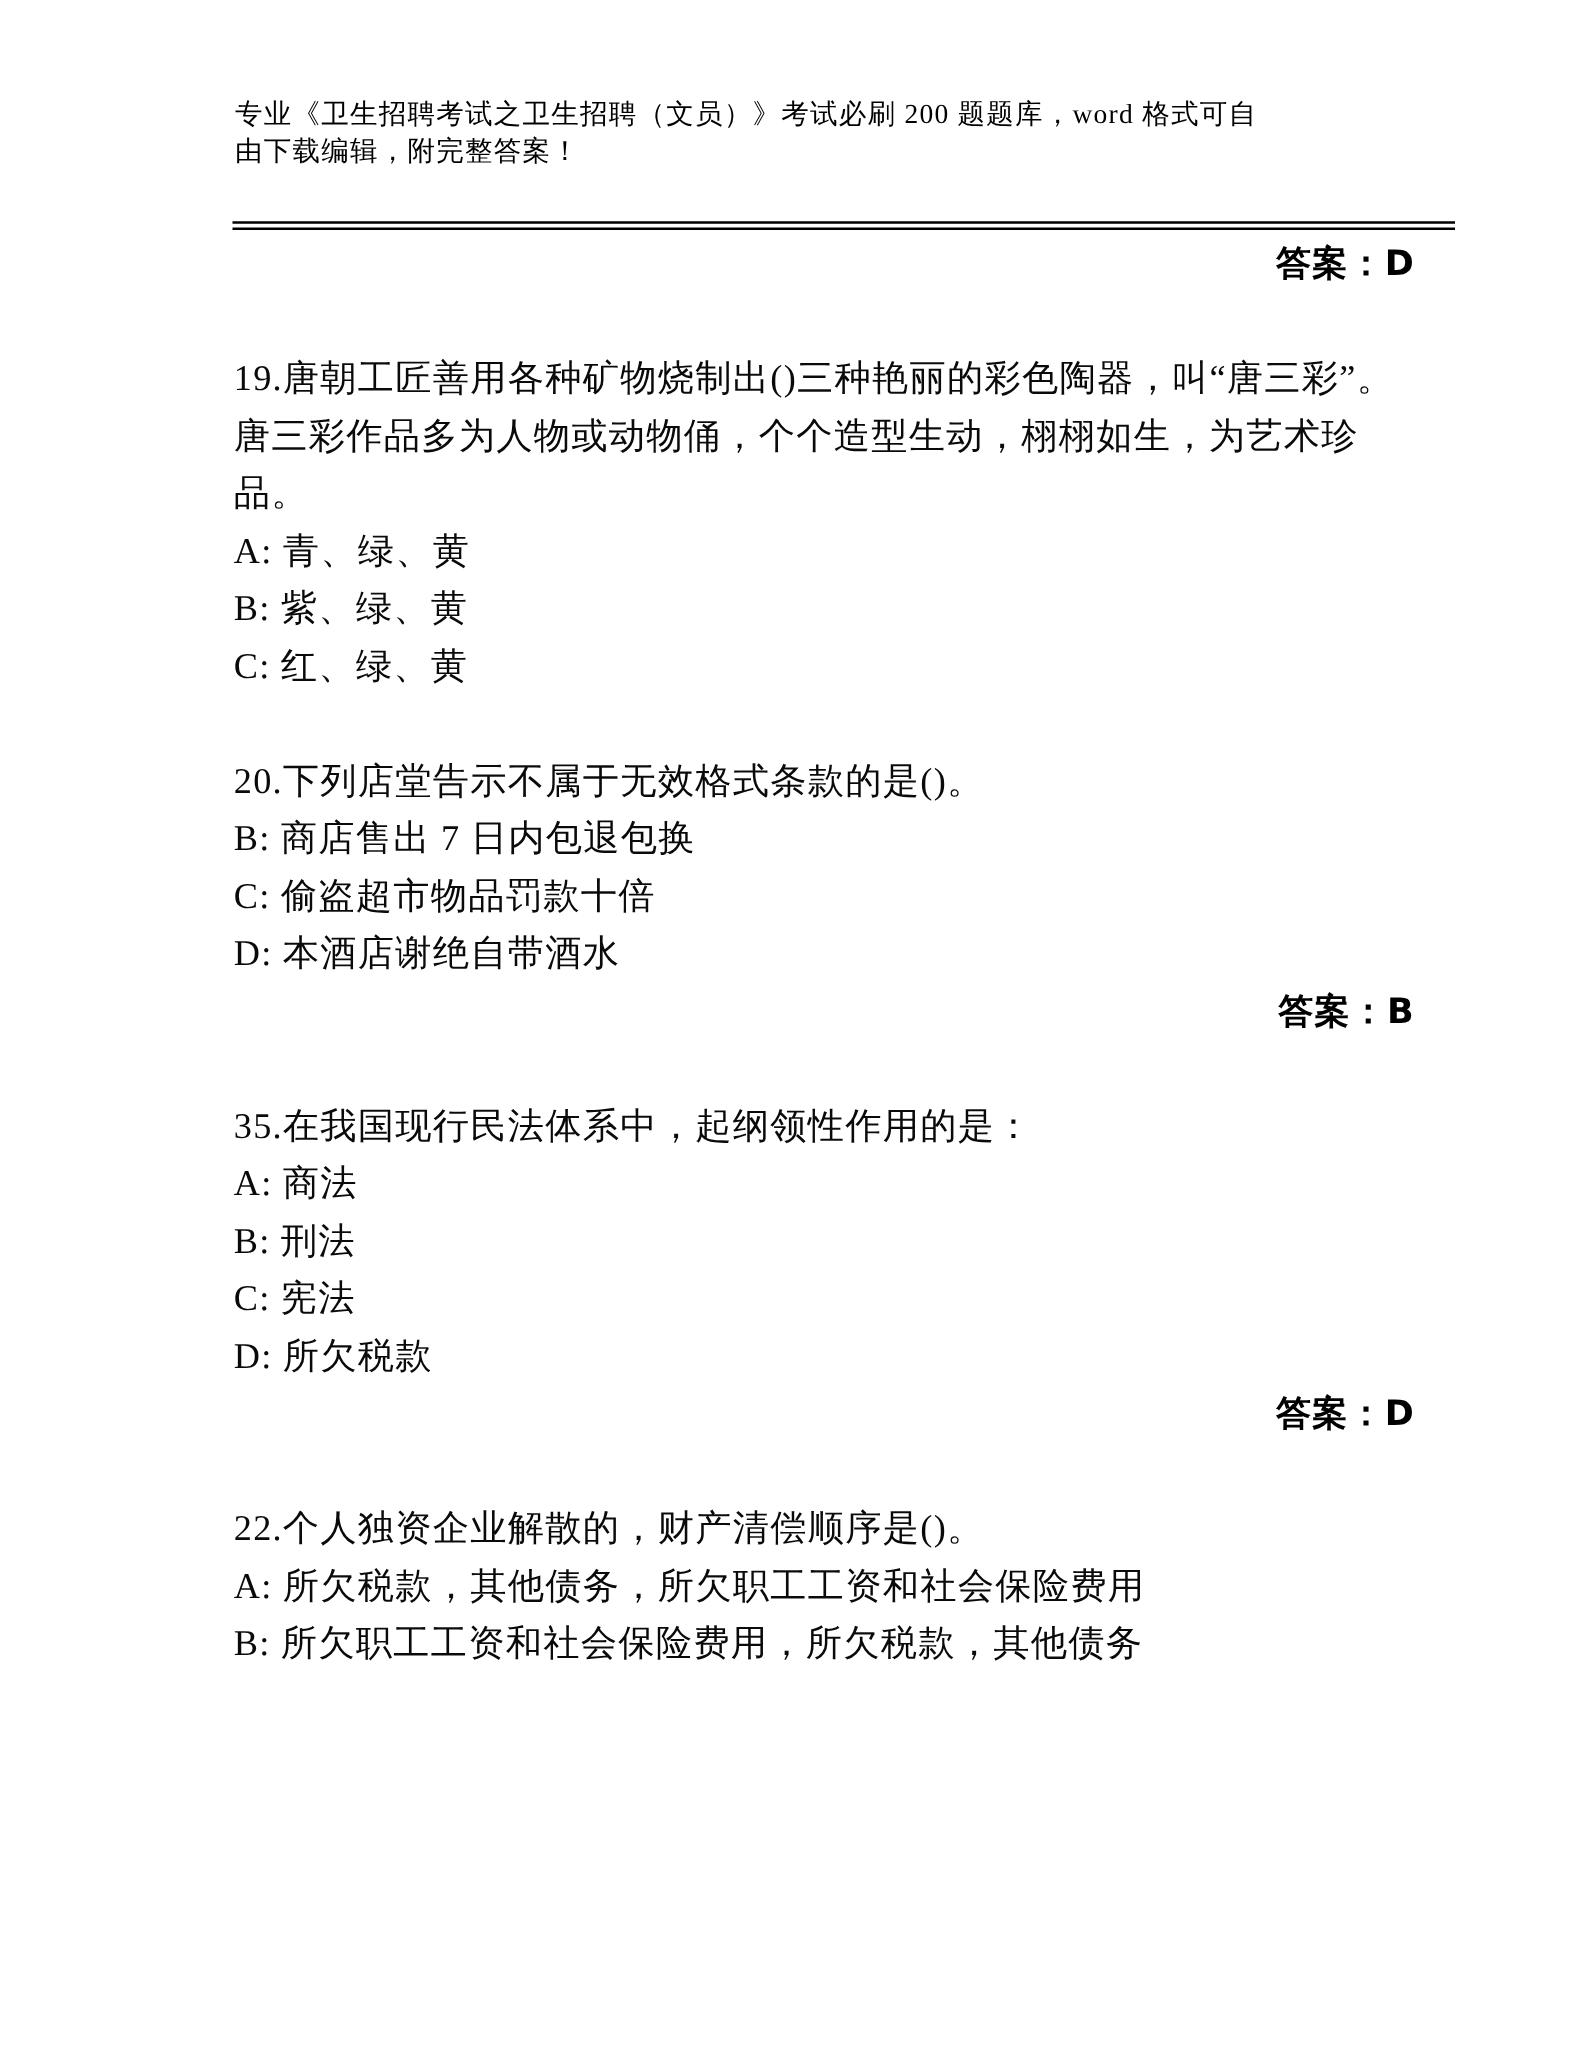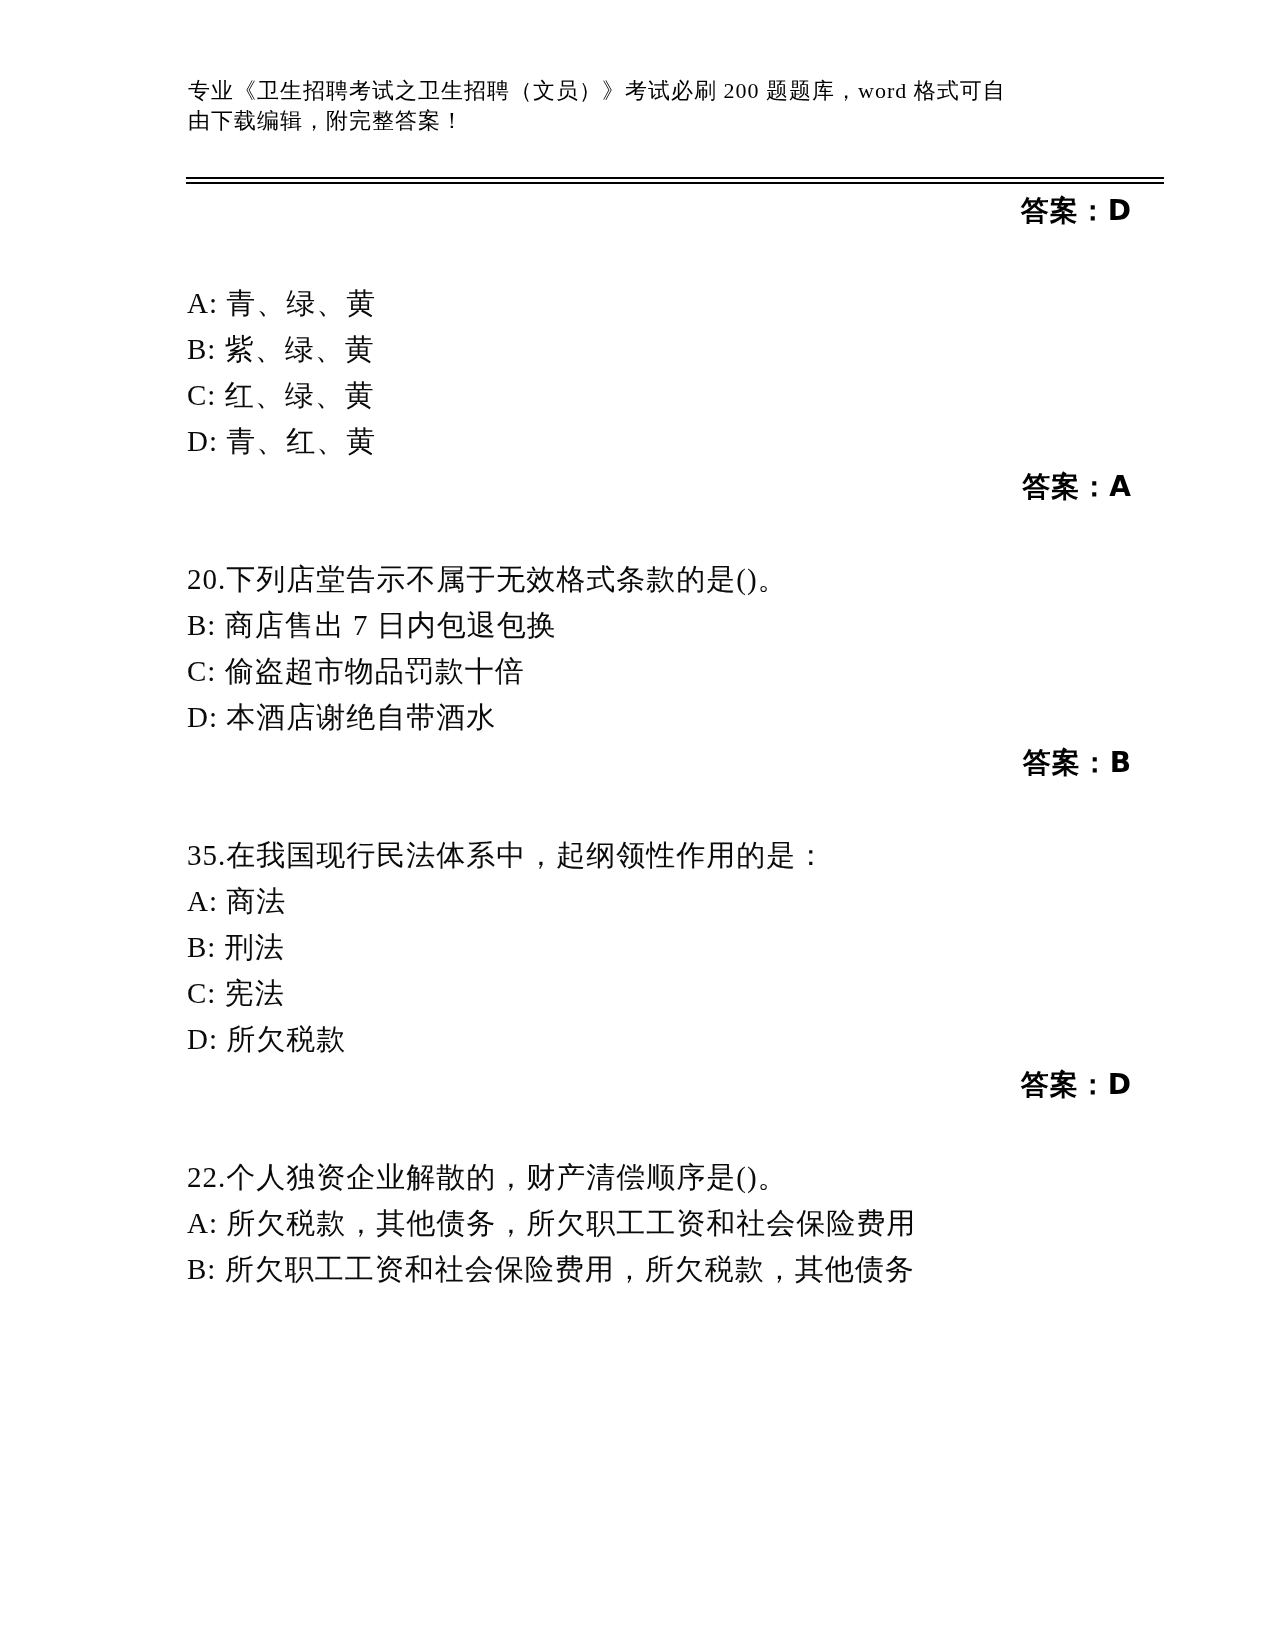--- a/index.html
+++ b/index.html
@@ -79,25 +79,24 @@
     <p>专业《卫生招聘考试之卫生招聘（文员）》考试必刷 200 题题库，word 格式可自由下载编辑，附完整答案！</p>
   </div>
 
   <div class="rule"></div>
 
   <div class="content">
 
     <p class="answer">答案：D</p>
     <div class="spacer"></div>
 
+    <p class="question">19.唐朝工匠善用各种矿物烧制出()三种艳丽的彩色陶器，叫“唐三彩”。唐三彩作品多为人物或动物俑，个个造型生动，栩栩如生，为艺术珍品。</p>
     <p class="option">A: 青、绿、黄</p>
     <p class="option">B: 紫、绿、黄</p>
     <p class="option">C: 红、绿、黄</p>
-    <p class="option">D: 青、红、黄</p>
-    <p class="answer">答案：A</p>
     <div class="spacer"></div>
 
     <p class="question">20.下列店堂告示不属于无效格式条款的是()。</p>
     <p class="option">B: 商店售出 7 日内包退包换</p>
     <p class="option">C: 偷盗超市物品罚款十倍</p>
     <p class="option">D: 本酒店谢绝自带酒水</p>
     <p class="answer">答案：B</p>
     <div class="spacer"></div>
 
     <p class="question">35.在我国现行民法体系中，起纲领性作用的是：</p>

